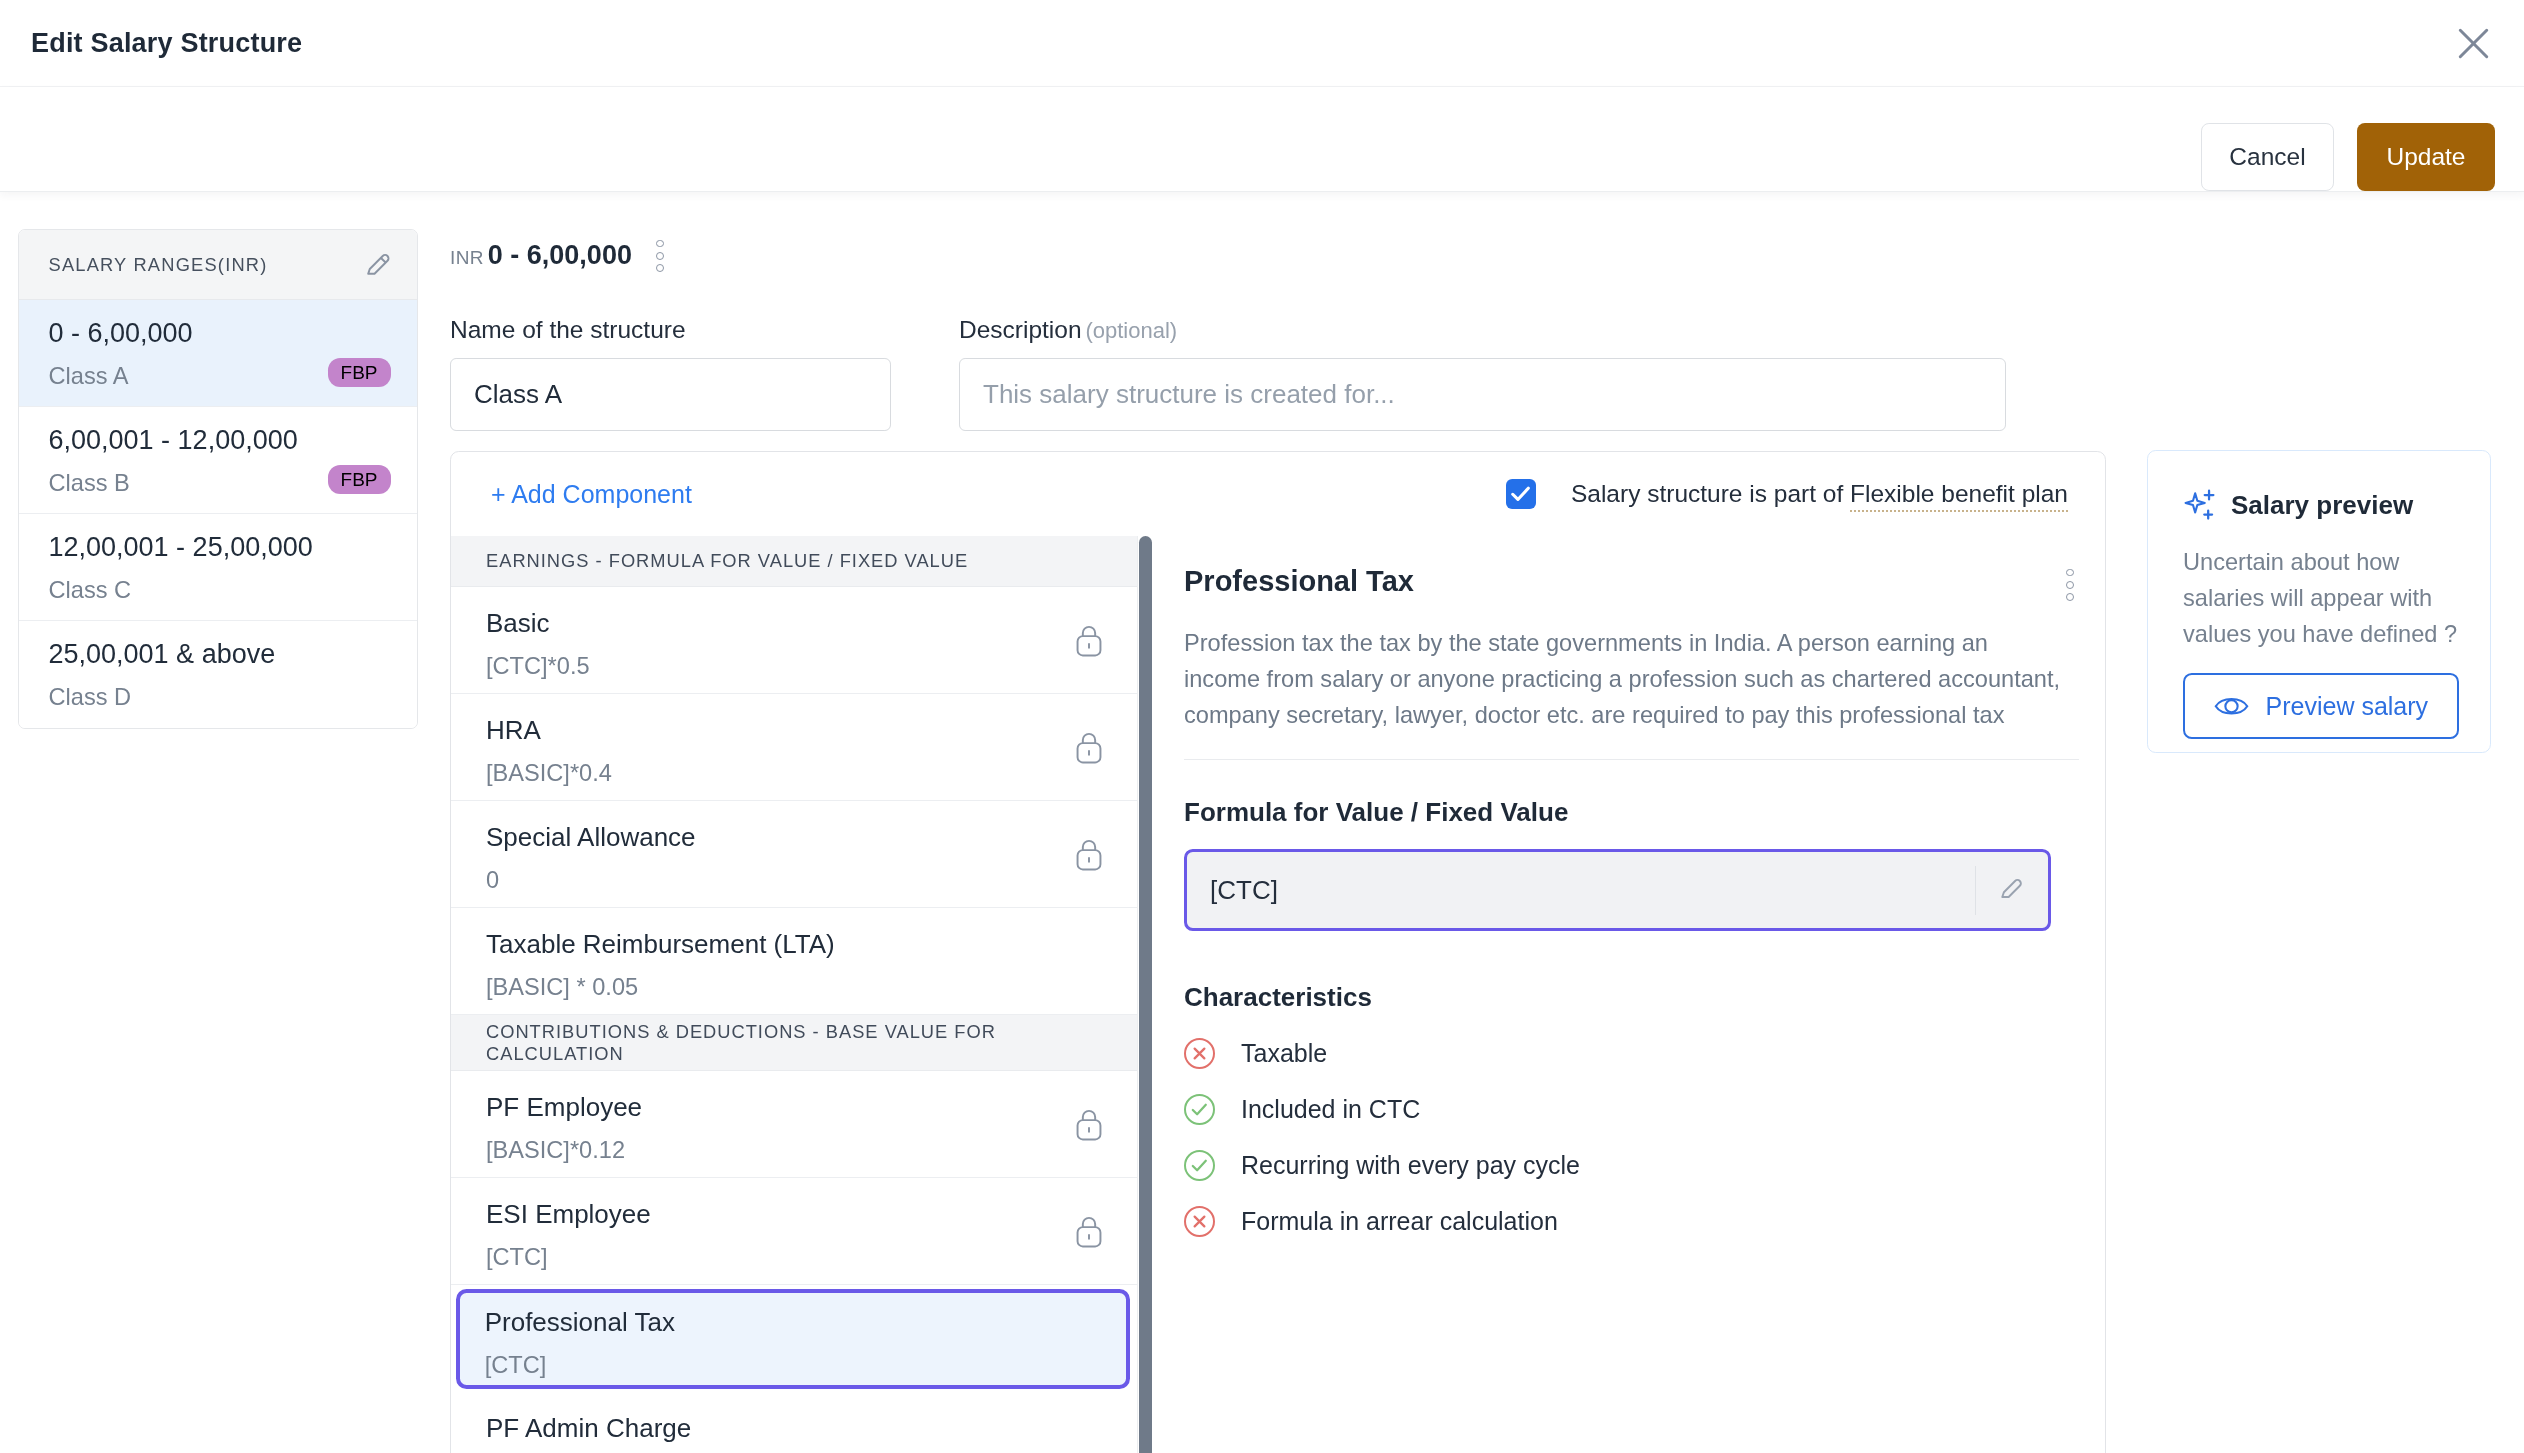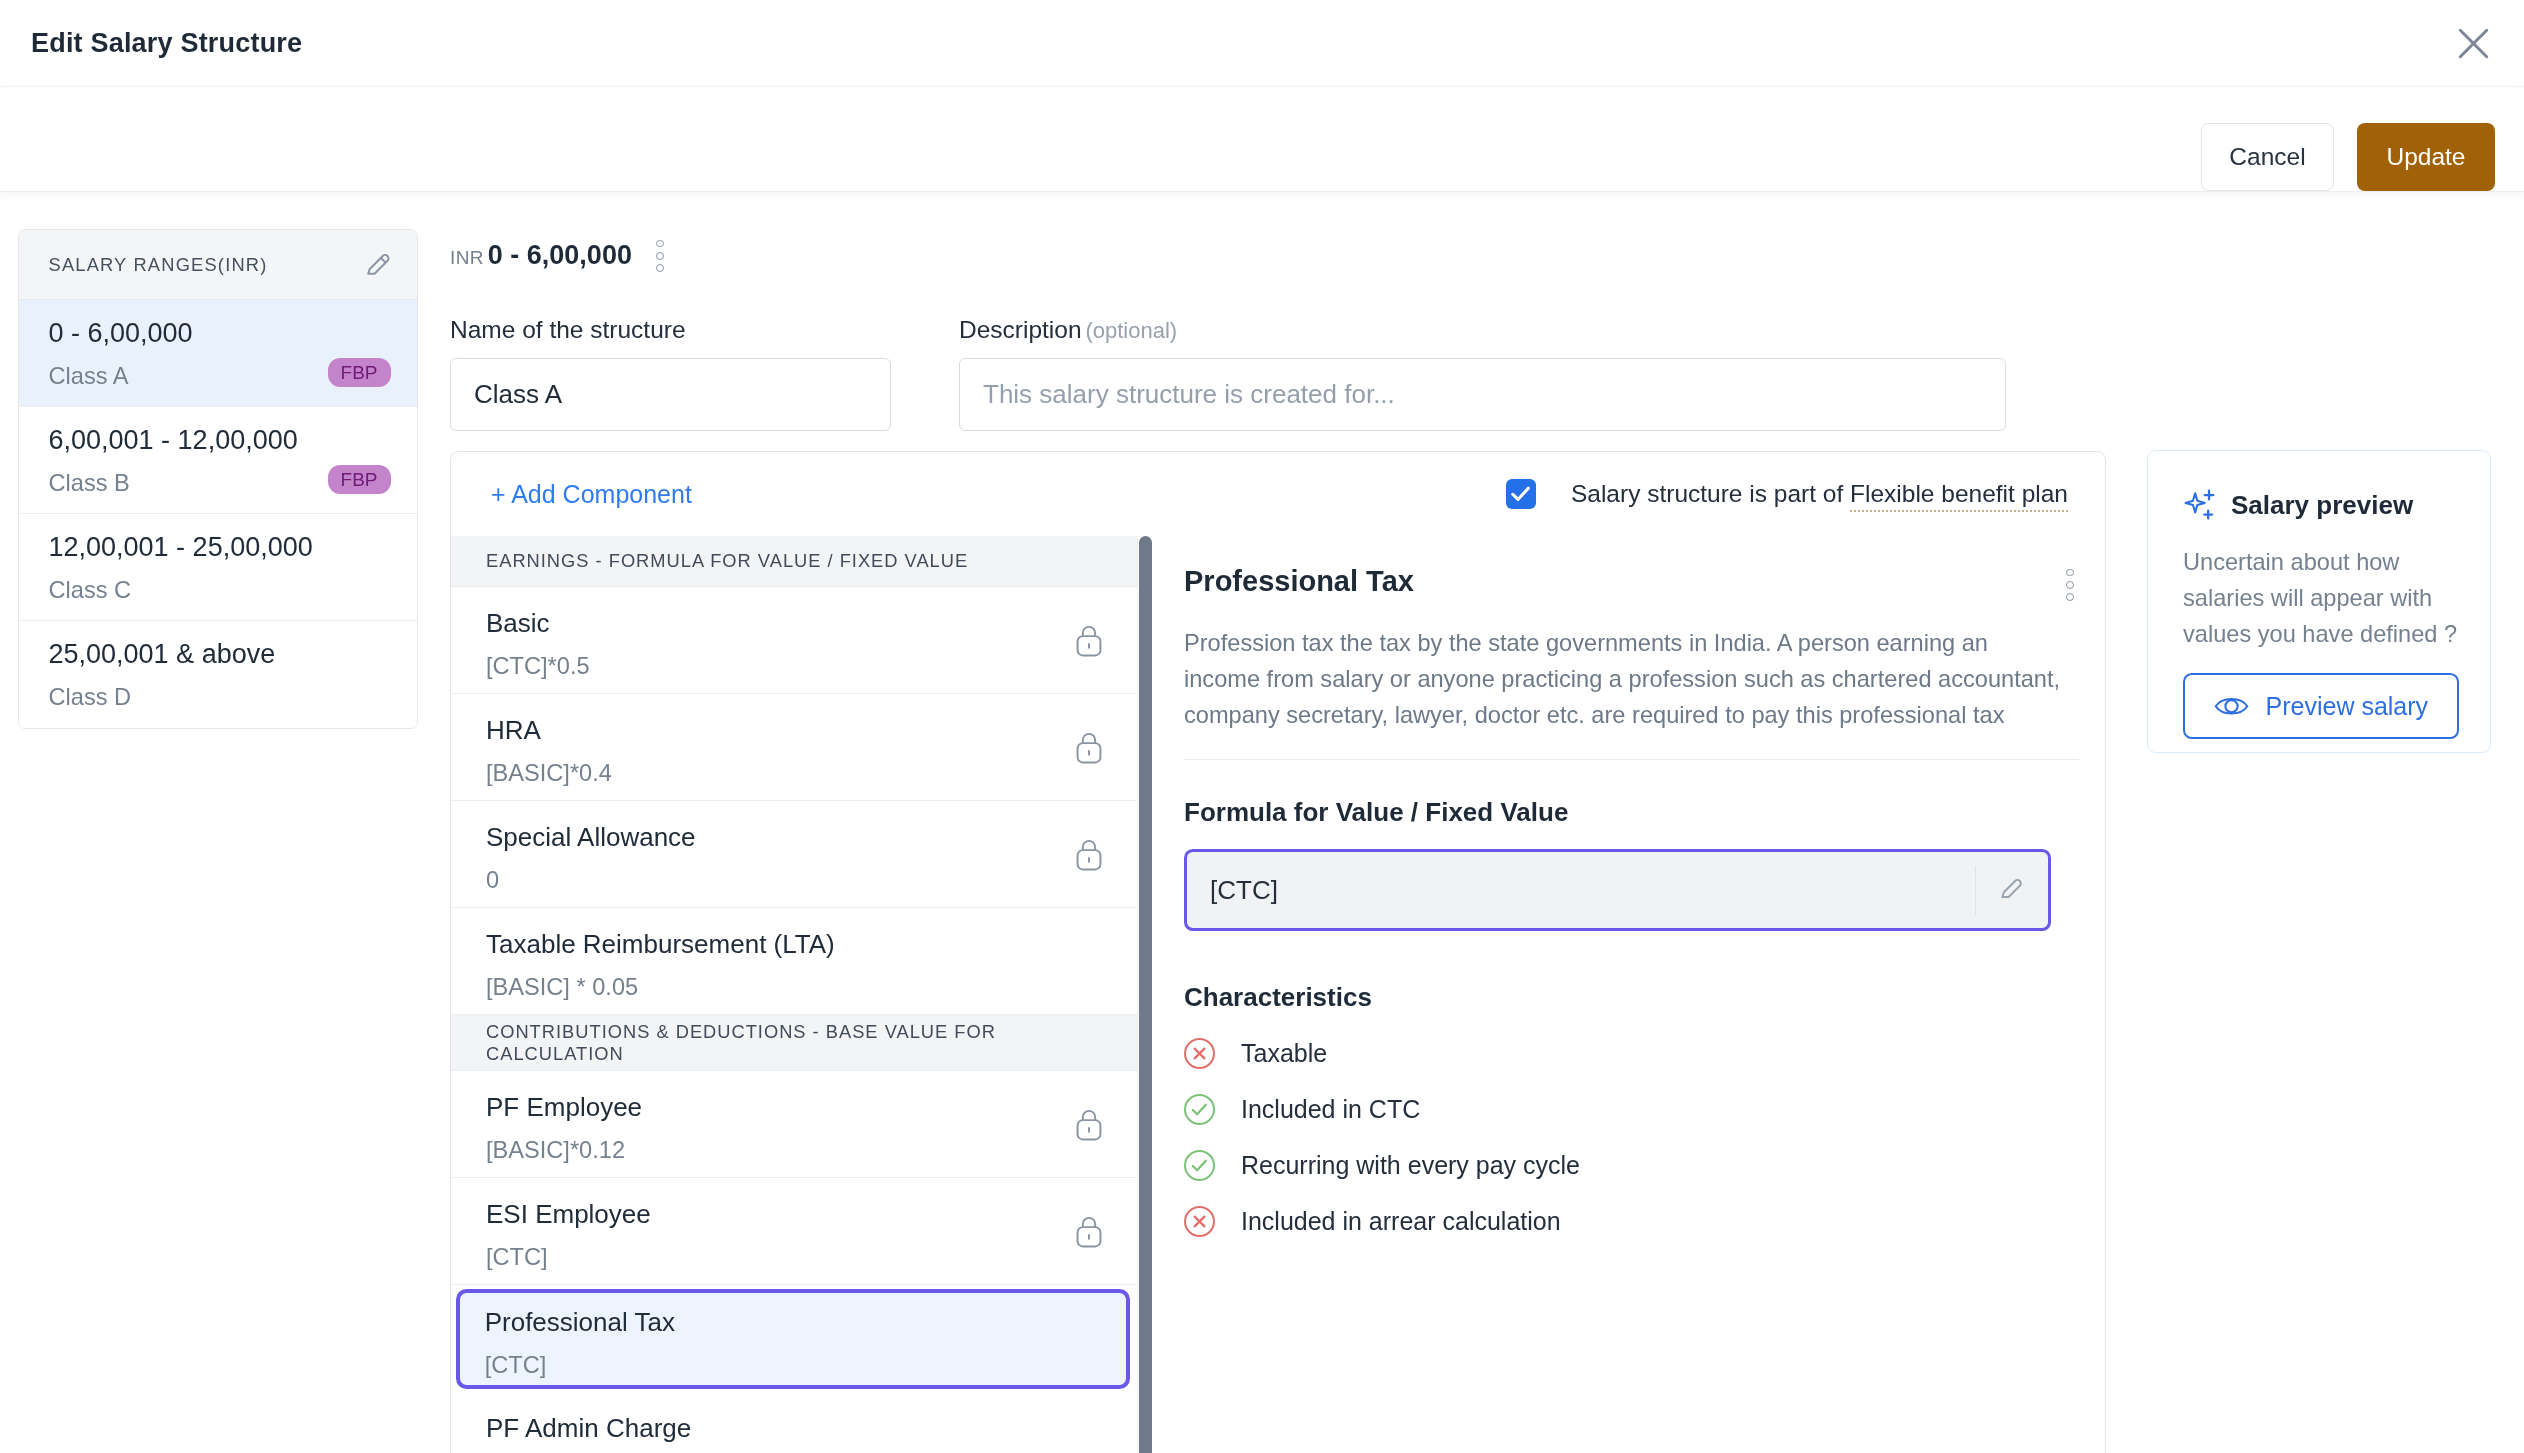--- a/index.html
+++ b/index.html
@@ -22,21 +22,21 @@
 
   
   .ranges { position:absolute; left:17.5px; top:37px; width:400px; background:#fff; border:0.9px solid #e5e7ea; border-radius:7px; overflow:hidden; }
   .ranges-head { height:70px; background:#f4f5f6; display:flex; align-items:center; justify-content:space-between; padding:0 24.5px 0 30px; border-bottom:0.9px solid #e7e9ec; }
   .ranges-head .rh-label { font-size:18.3px; letter-spacing:1.2px; color:#46505e; }
   .range-item { height:107px; padding:17.5px 24.5px 0 30px; border-bottom:0.9px solid #eceef1; position:relative; cursor:pointer; background:#fff; }
   .range-item:last-child { border-bottom:none; }
   .range-item.selected { background:#e9f2fc; }
   .range-title { font-size:27px; font-weight:500; color:#212c3a; }
   .range-sub { font-size:23.6px; color:#76818f; margin-top:14px; }
-  .fbp-badge { position:absolute; right:26px; bottom:19px; background:#c384cb; color:#701a75; font-size:19px; padding:3.5px 13px; border-radius:12.2px;margin-left:44px; }
+  .fbp-badge { position:absolute; right:26px; bottom:19px; background:#c384cb; color:#000000; font-size:19px; padding:3.5px 13px; border-radius:12.2px;margin-left:44px; }
 
   
   .range-line { position:absolute; left:450px; top:44px; display:flex; align-items:center; gap:21px; }
   .cur { font-size:19px; color:#76818f; letter-spacing:0.4px; }
   .range-num { font-size:27px; font-weight:600; color:#1f2a38; }
   .kebab { display:flex; flex-direction:column; gap:4.4px; align-items:center; cursor:pointer; padding:3.5px; }
   .kebab i { width:7.9px; height:7.9px; border:1.7px solid #8a94a3; border-radius:50%; display:block; }
 
   .form-label { font-size:24.5px; color:#242e3c; }
   .form-opt { font-size:22px; color:#98a1ad; }
@@ -306,21 +306,21 @@
                 </svg>
             </span>
             <span class="char-text">Recurring with every pay cycle</span>
           </div>
           <div class="char-row">
             <span class="char-icon no">
               <svg width="15" height="15" viewBox="0 0 17 17">
                   <path d="M3 3 L14 14 M14 3 L3 14" stroke="#e2706a" stroke-width="2.6" stroke-linecap="round"></path>
                 </svg>
             </span>
-            <span class="char-text">Included in arrear calculation</span>
+            <span class="char-text">Formula in arrear calculation</span>
           </div>
         </div>
       </div>
     </div>
 
     <div class="preview">
       <div class="preview-head">
         <svg width="33" height="35" viewBox="0 0 38 40">
             <path d="M14 6 L16.5 14.5 L25 17 L16.5 19.5 L14 28 L11.5 19.5 L3 17 L11.5 14.5 Z" fill="none" stroke="#2d6fe0" stroke-width="2.4" stroke-linejoin="round"></path>
             <path d="M30 3 v10 M25 8 h10" stroke="#2d6fe0" stroke-width="2.6" stroke-linecap="round"></path>

